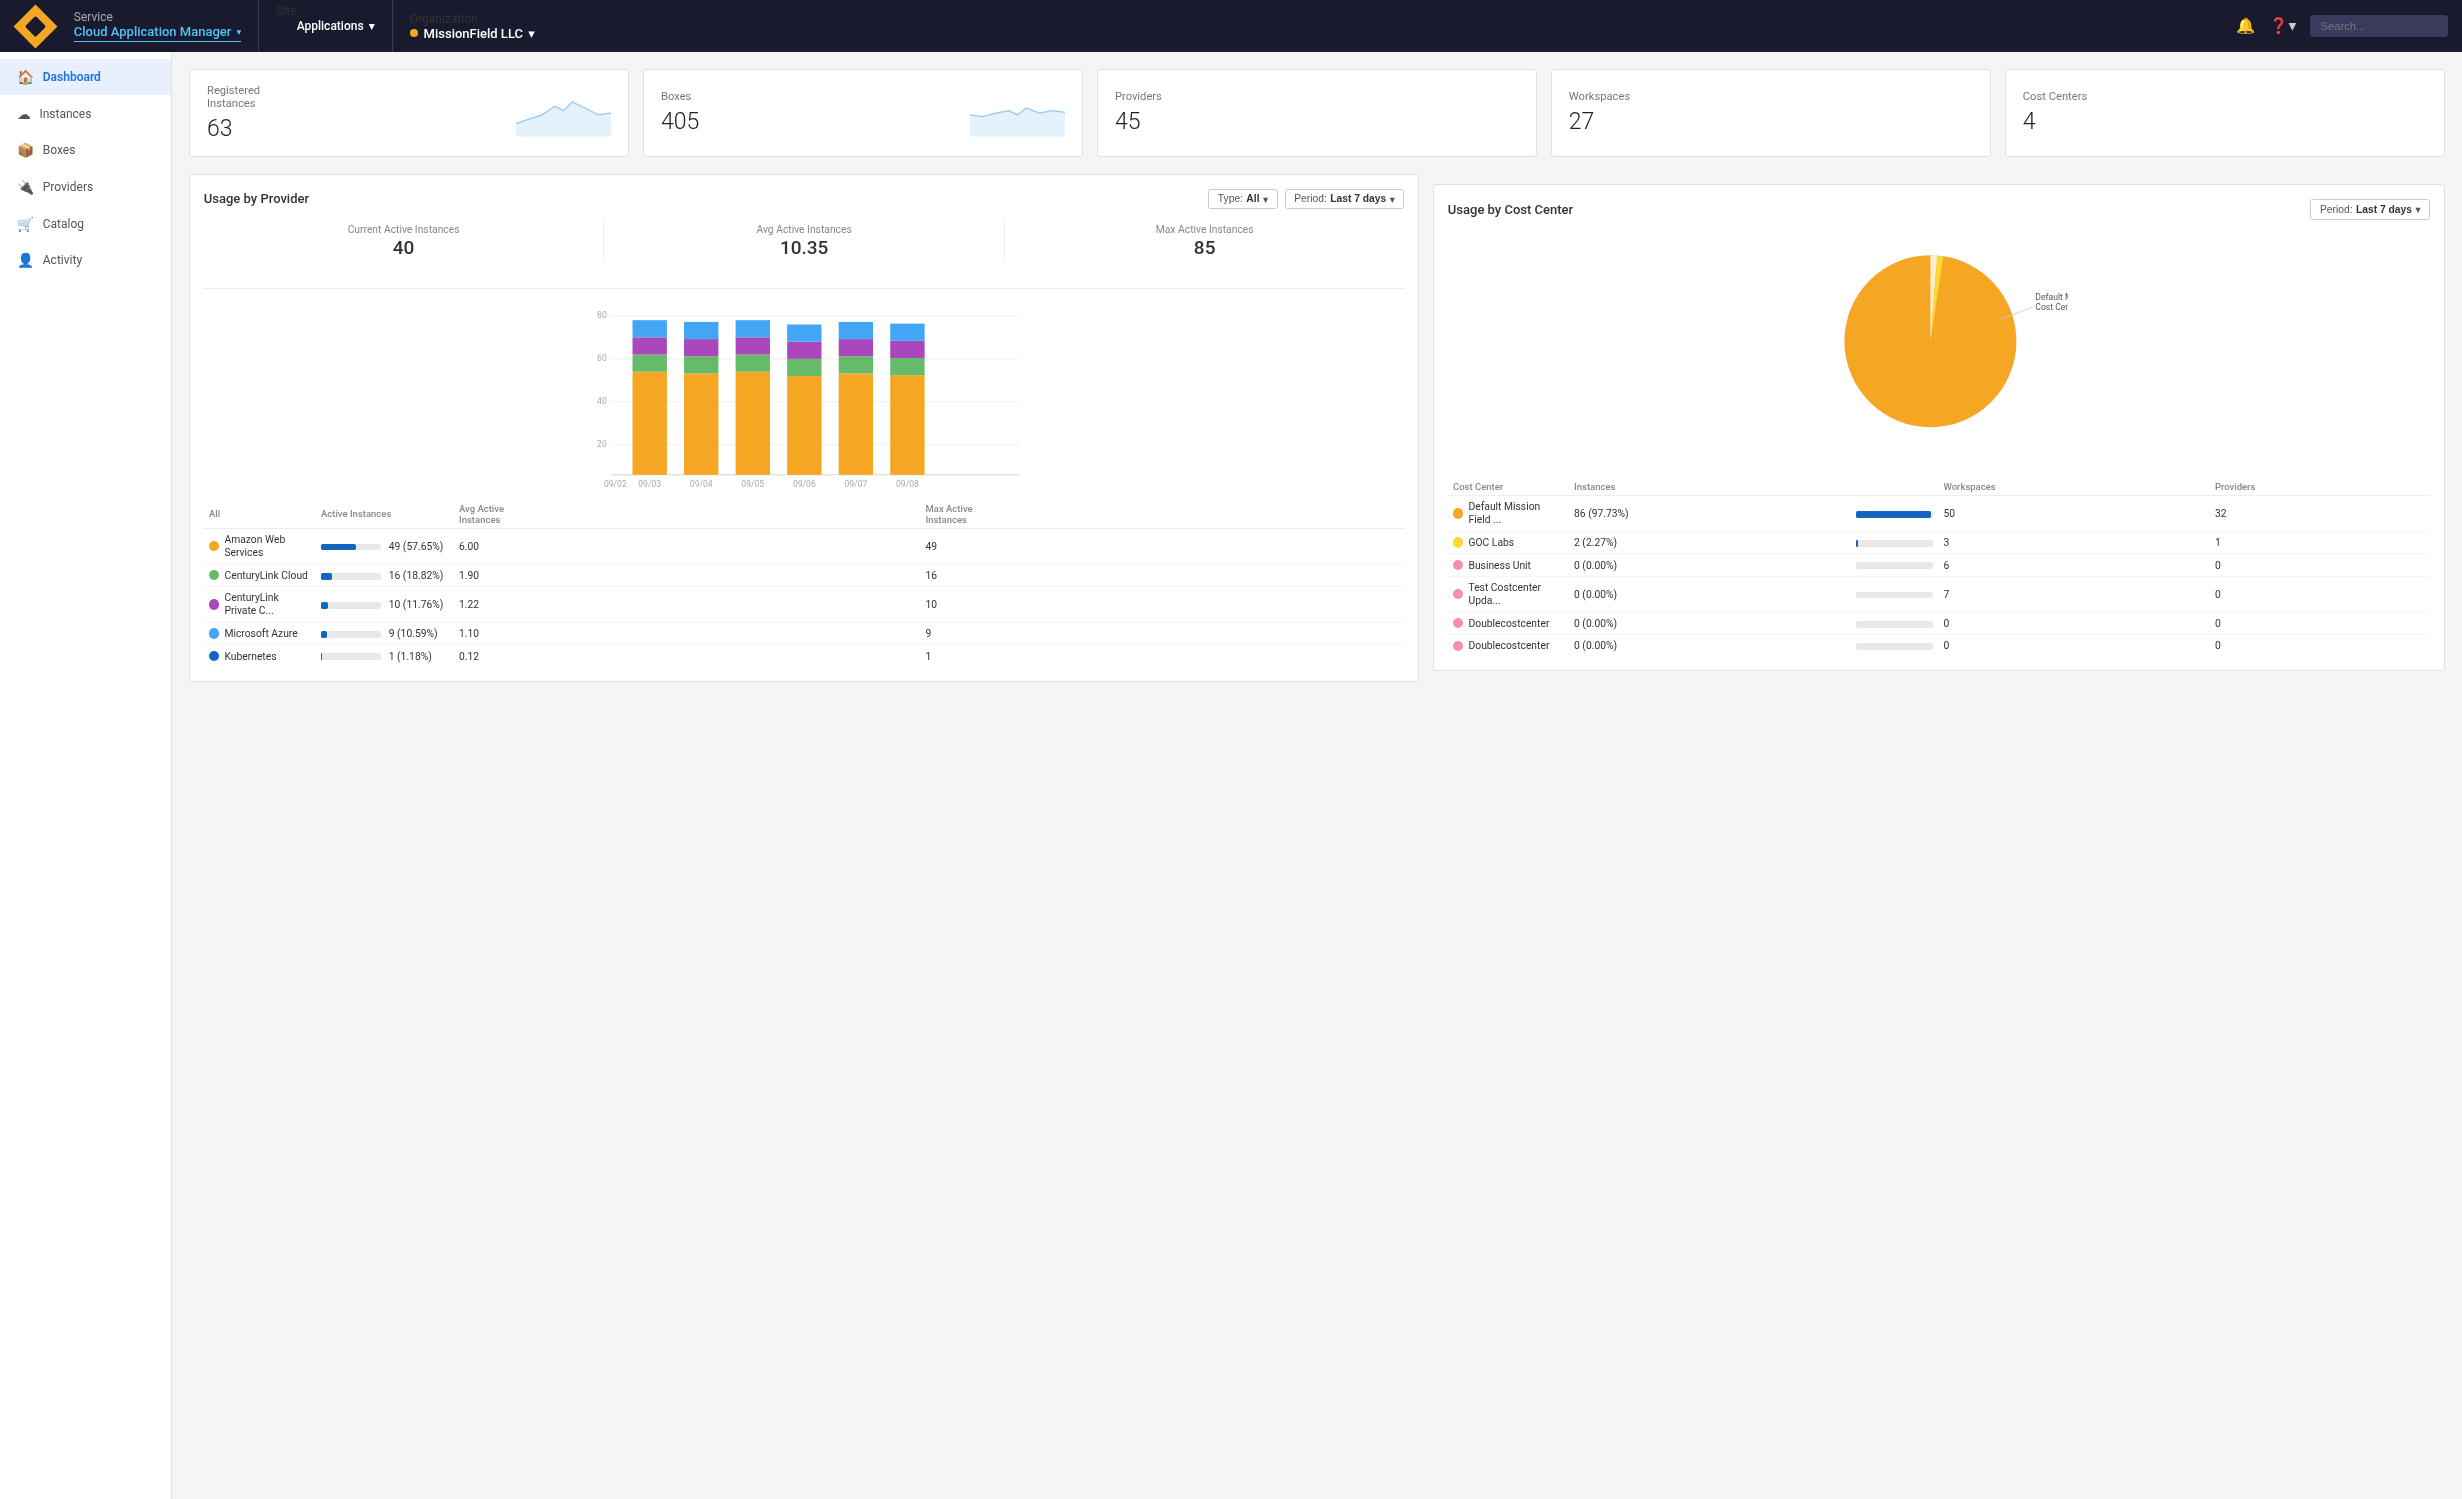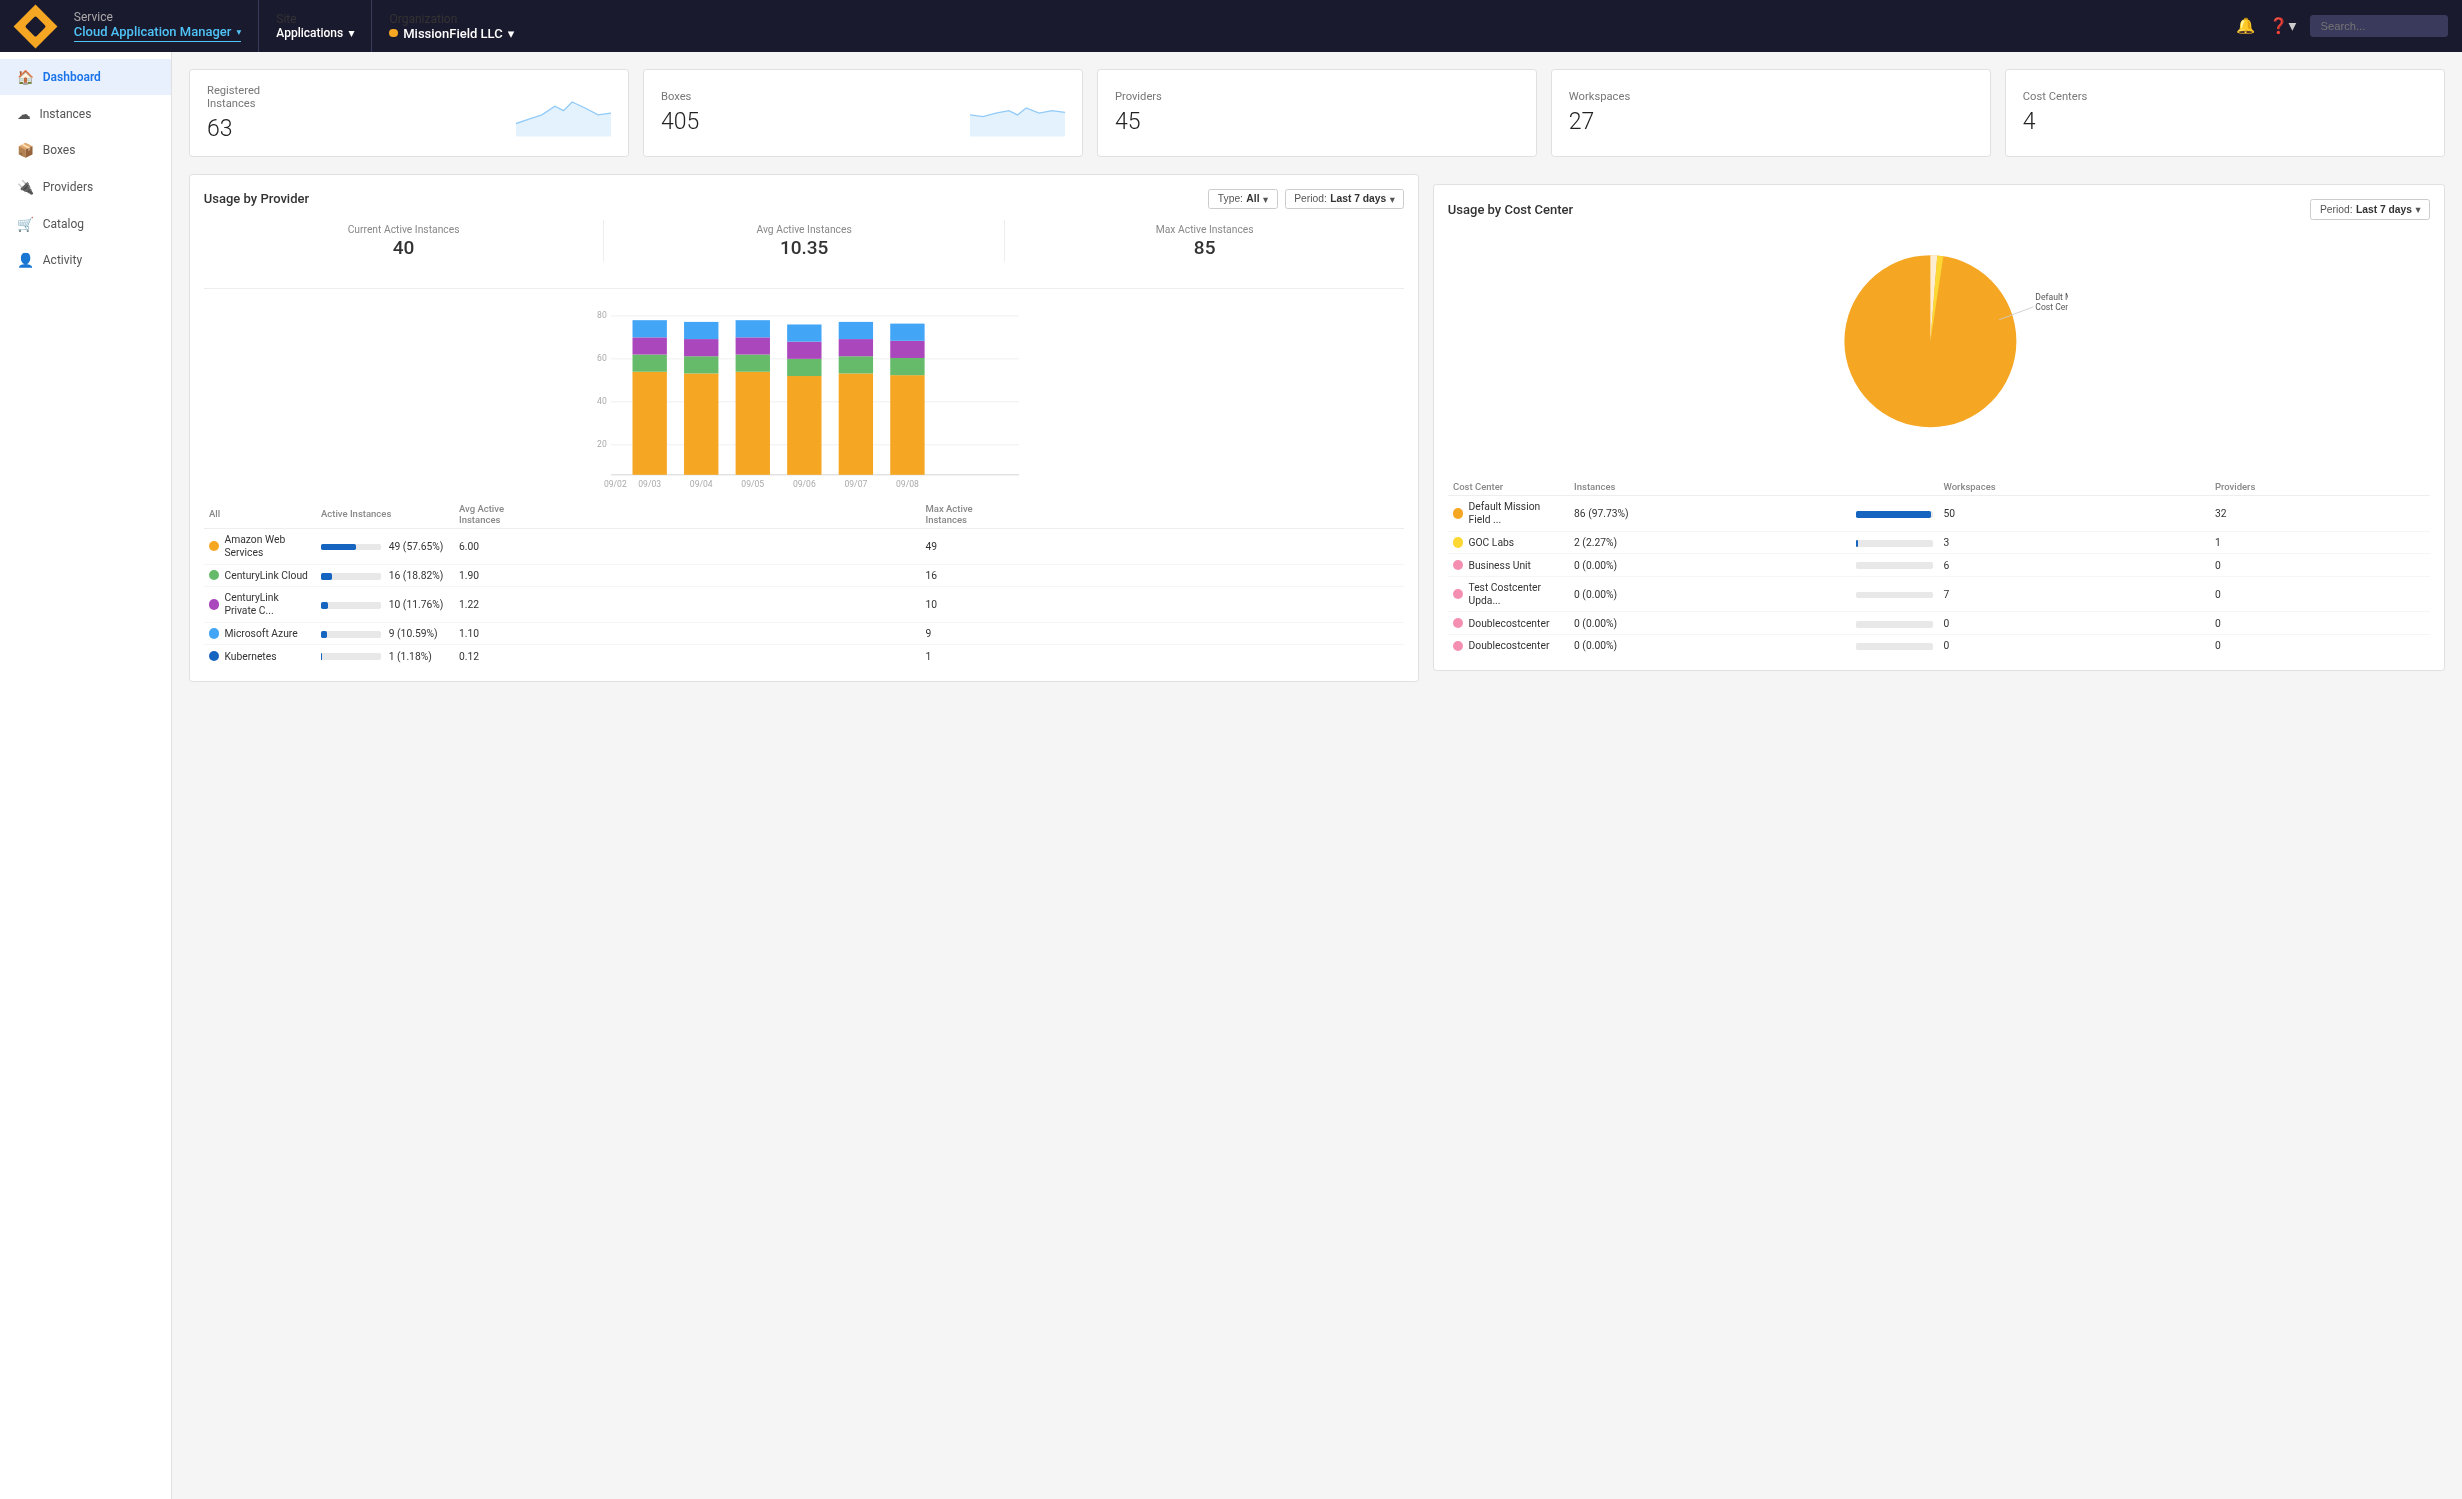--- a/index.html
+++ b/index.html
@@ -41,25 +41,25 @@
       display: flex;
       flex-direction: column;
       justify-content: center;
     }
     .nav-service .service-label { color: #aaa; font-size: 12px; }
     .nav-service .service-name { color: #4fc3f7; font-size: 13px; font-weight: 500; display: flex; align-items: center; gap: 5.2px; }
     .nav-service .service-name .arrow { color: #4fc3f7; font-size: 9.5px; }
     .nav-service .underline { height: 1.7px; background: #4fc3f7; margin-top: 1.7px; }
 
     .nav-site {
-      padding: 10px 17px;
+      padding: 4px 17px;
       border-right: 0.9px solid #3a3a5c;
       height: 52px;
       display: flex;
-      flex-direction: column;
+      flex-direction: row;
       justify-content: center;
     }
     .nav-site .site-name { color: #fff; font-size: 12px; font-weight: 500; display: flex; align-items: center; gap: 5.2px; }
 
     .nav-org {
       padding: 0 17px;
       height: 52px;
       display: flex;
       flex-direction: column;
       justify-content: center;

